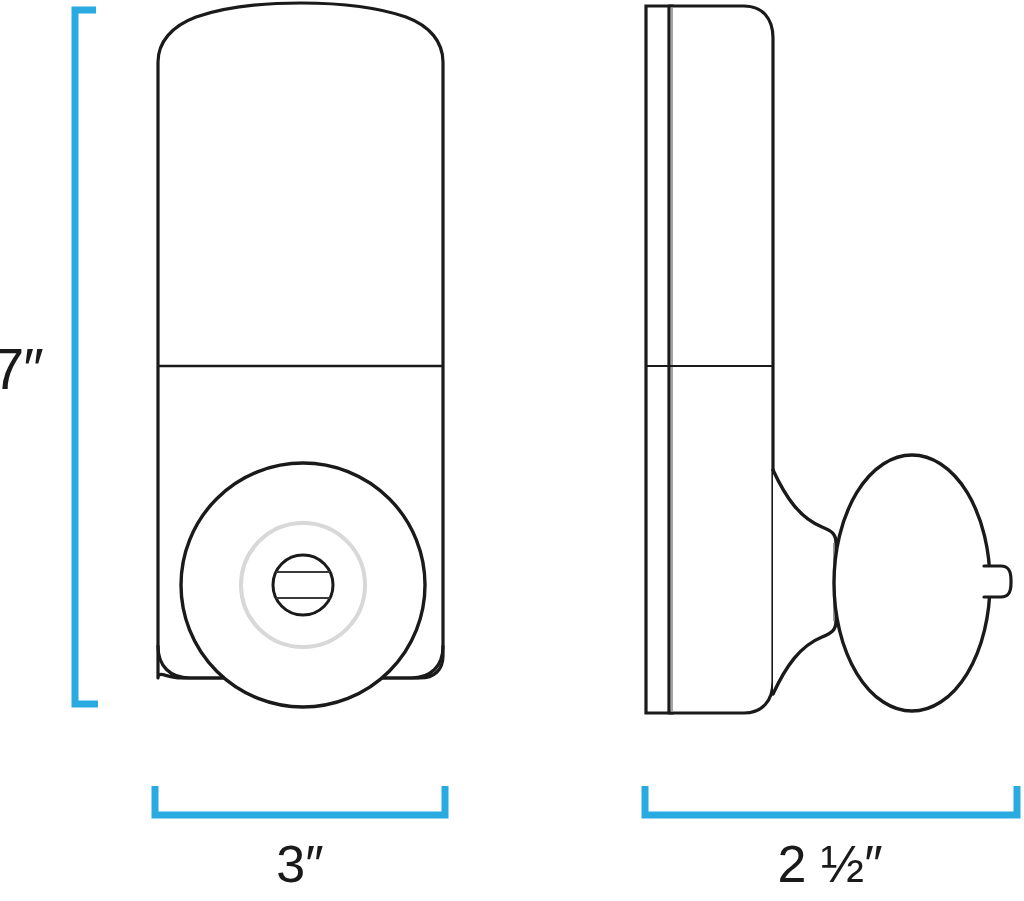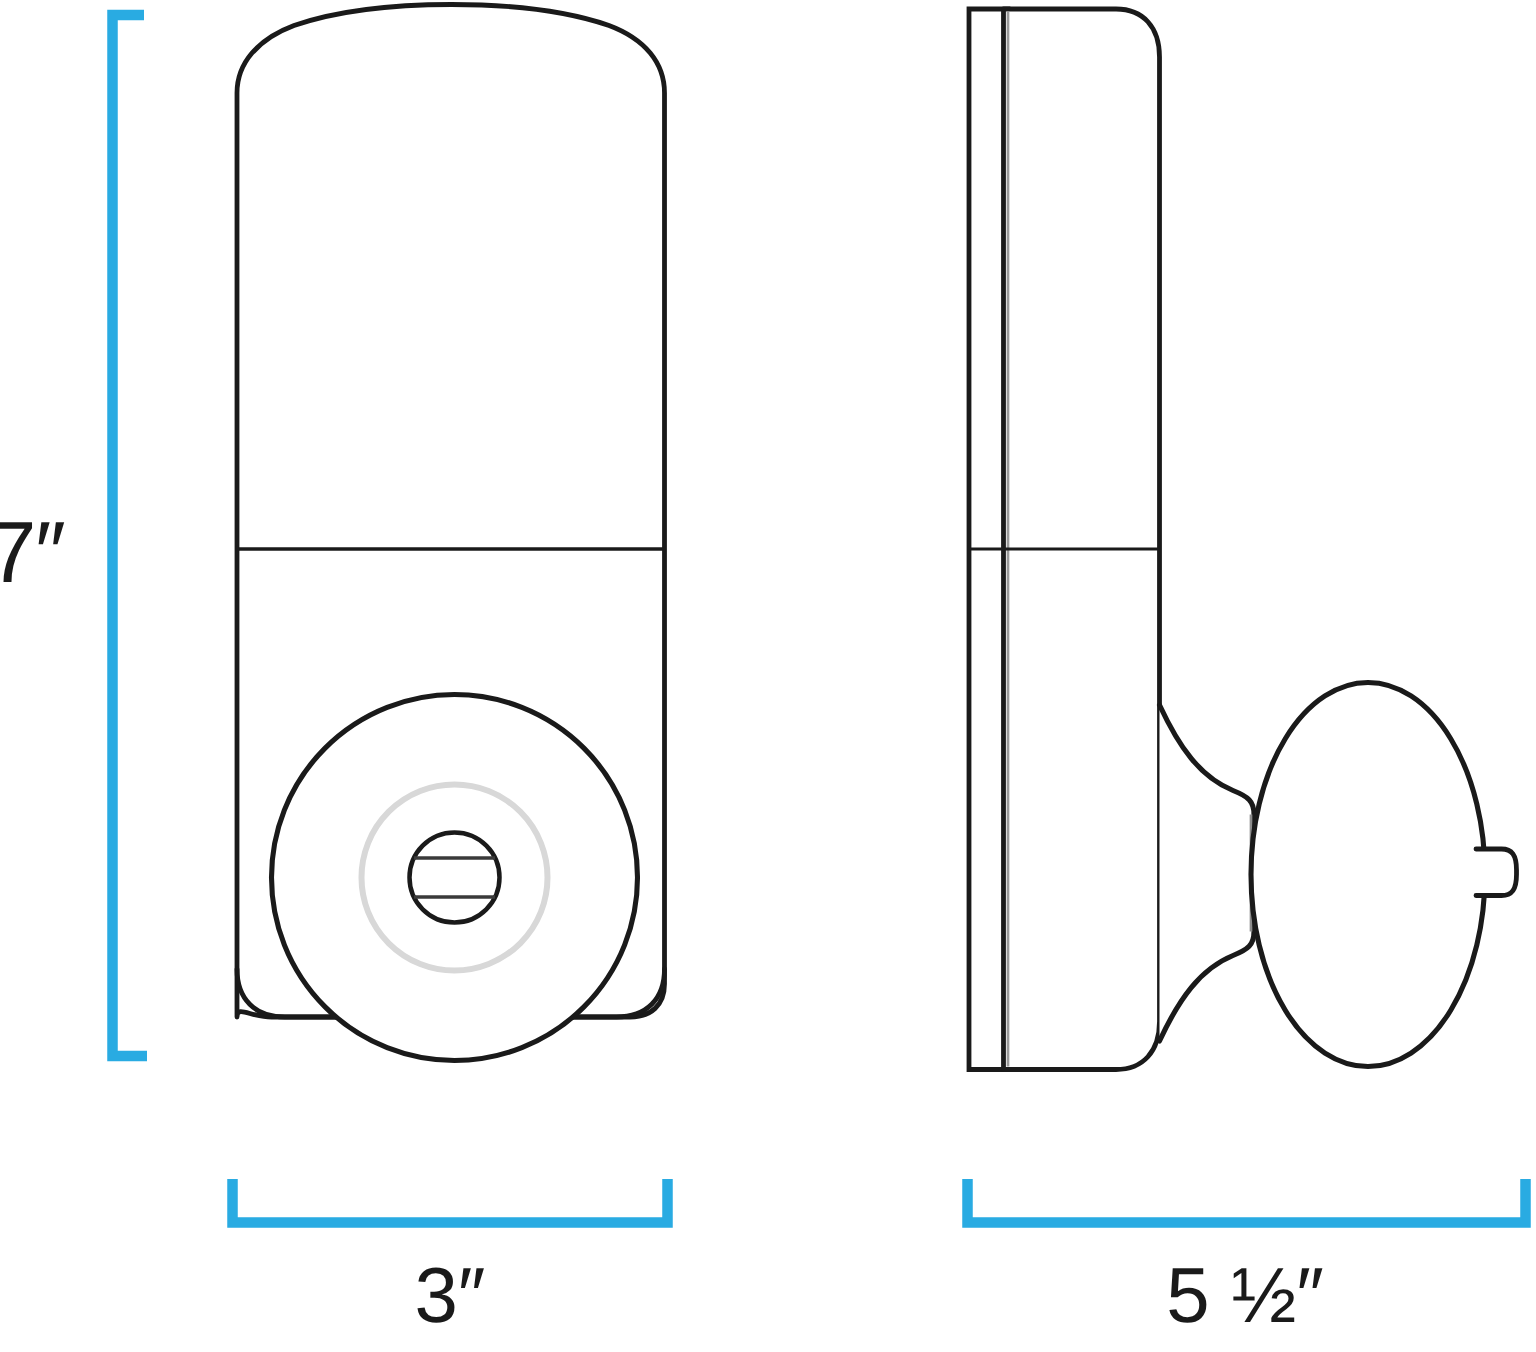--- a/index.html
+++ b/index.html
@@ -136,15 +136,15 @@
 
     <g>
       <path d="M 645 786 L 645 815 L 1017 815 L 1017 786" fill="none" stroke="#29ABE2" stroke-width="7" stroke-linecap="butt" stroke-linejoin="miter"></path>
     </g>
   </svg>
 
   <div class="dim-label" id="label-height">7″</div>
 
   <div class="dim-label" id="label-width-front">3″</div>
 
-  <div class="dim-label" id="label-width-side">5 ½″</div>
+  <div class="dim-label" id="label-width-side">2 ½″</div>
 
 </div>
 
 </body></html>

